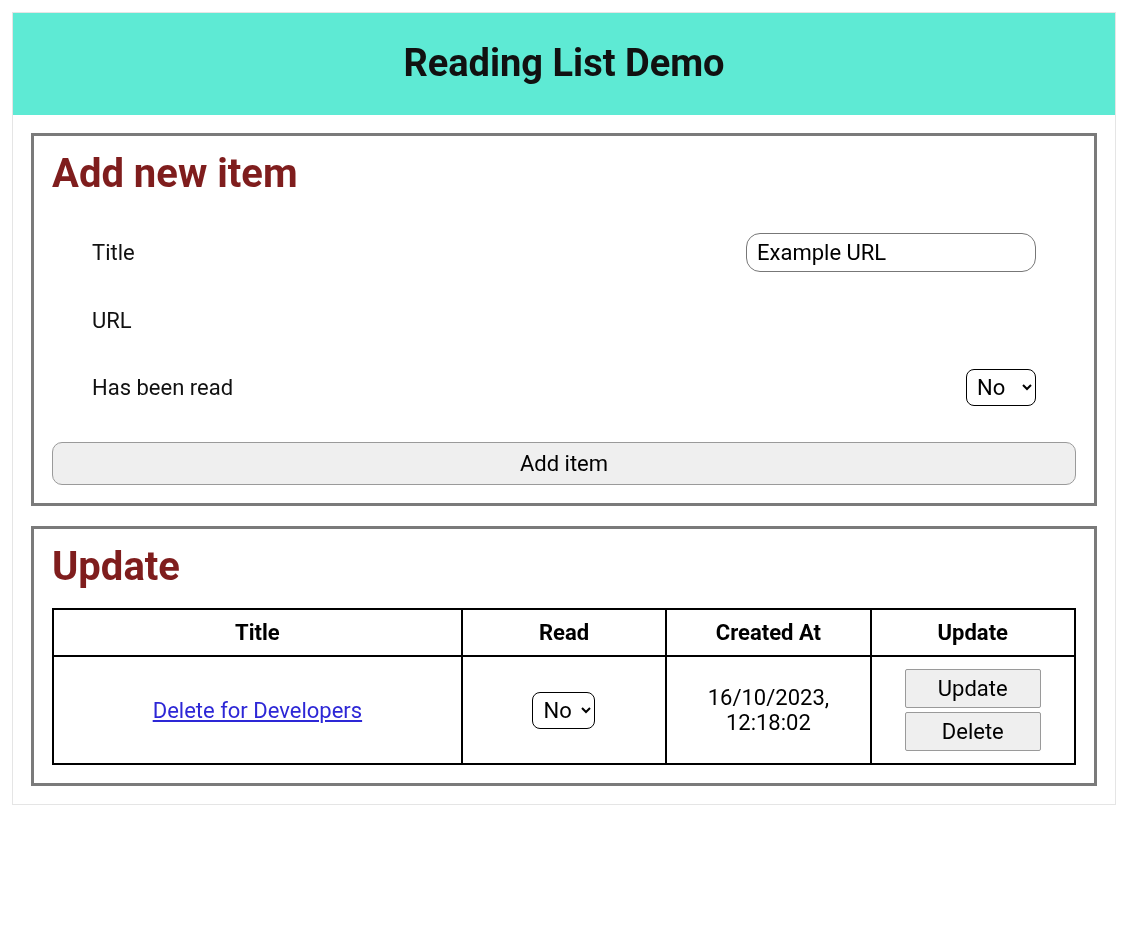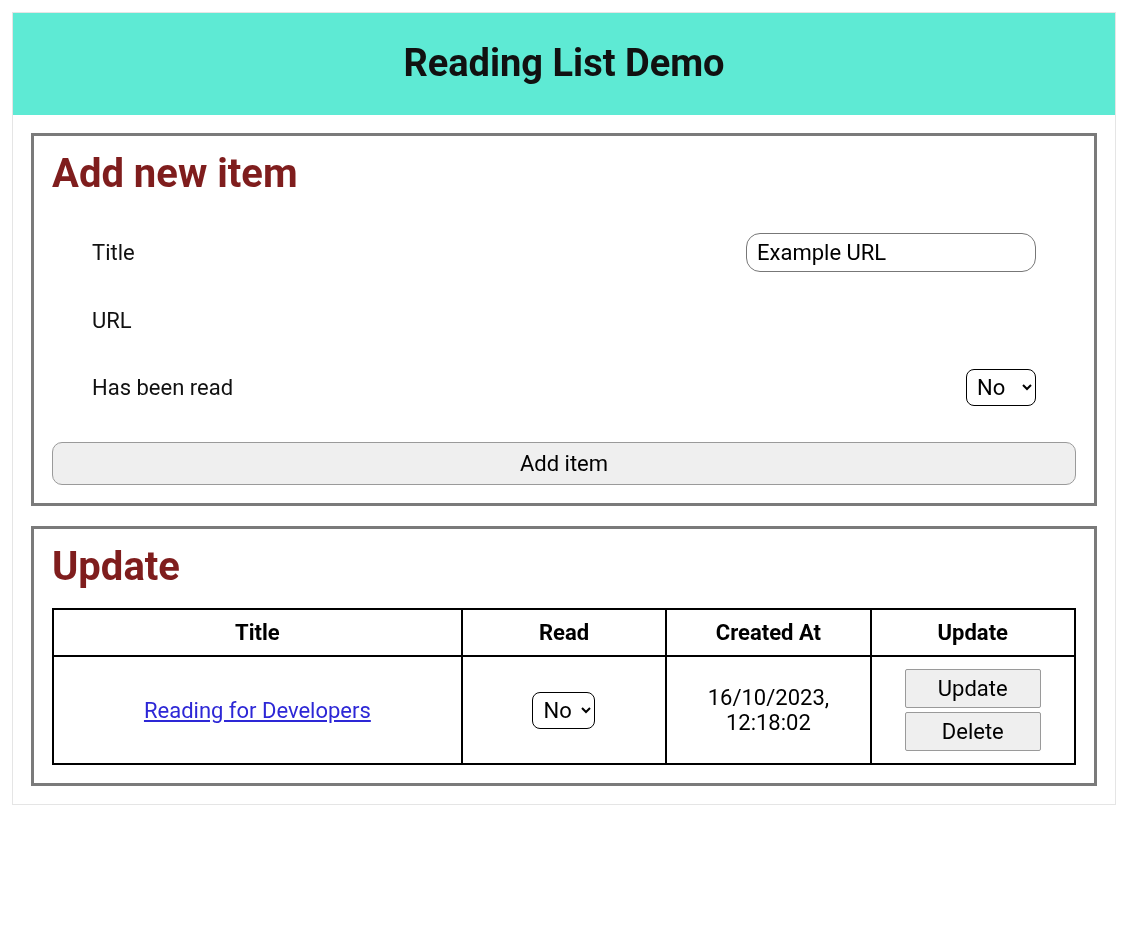--- a/index.html
+++ b/index.html
@@ -162,21 +162,21 @@
           <tr>
             <th style="width:40%">Title</th>
             <th style="width:20%">Read</th>
             <th style="width:20%">Created At</th>
             <th style="width:20%">Update</th>
           </tr>
         </thead>
         <tbody>
           <tr>
             <td class="title-cell">
-              <a href="#">Reading for Developers</a>
+              <a href="#">Delete for Developers</a>
             </td>
             <td>
               <select class="select-input">
                 <option>No</option>
               </select>
             </td>
             <td>16/10/2023, 12:18:02</td>
             <td class="action-cell">
               <button class="action-button">Update</button>
               <button class="action-button">Delete</button>

